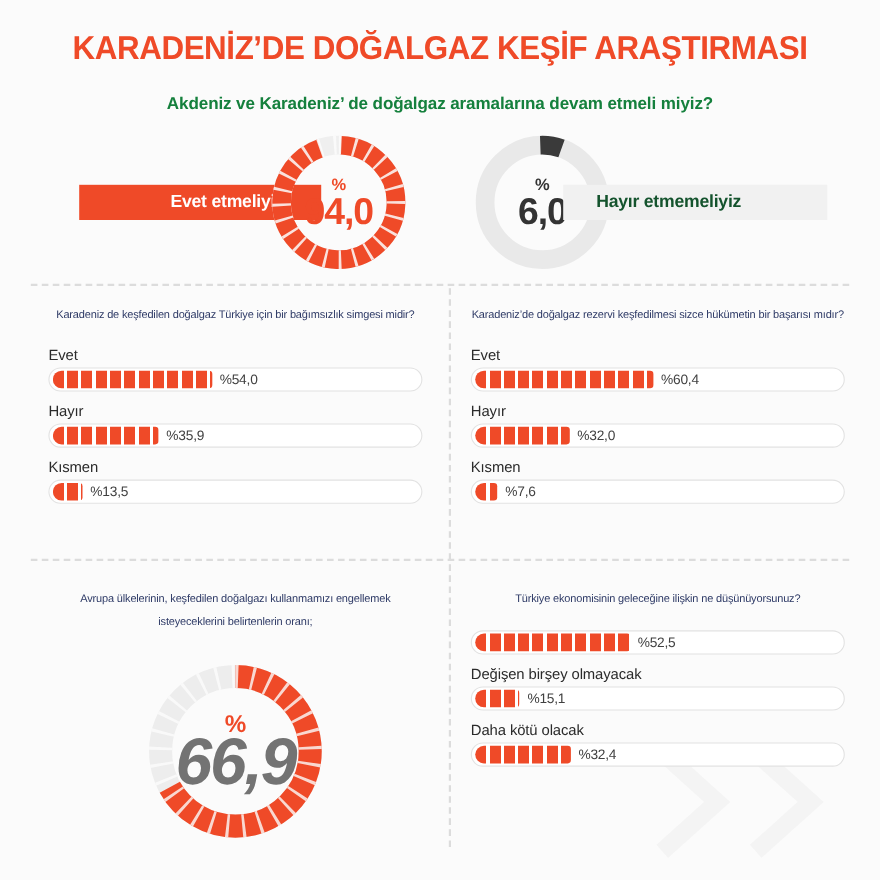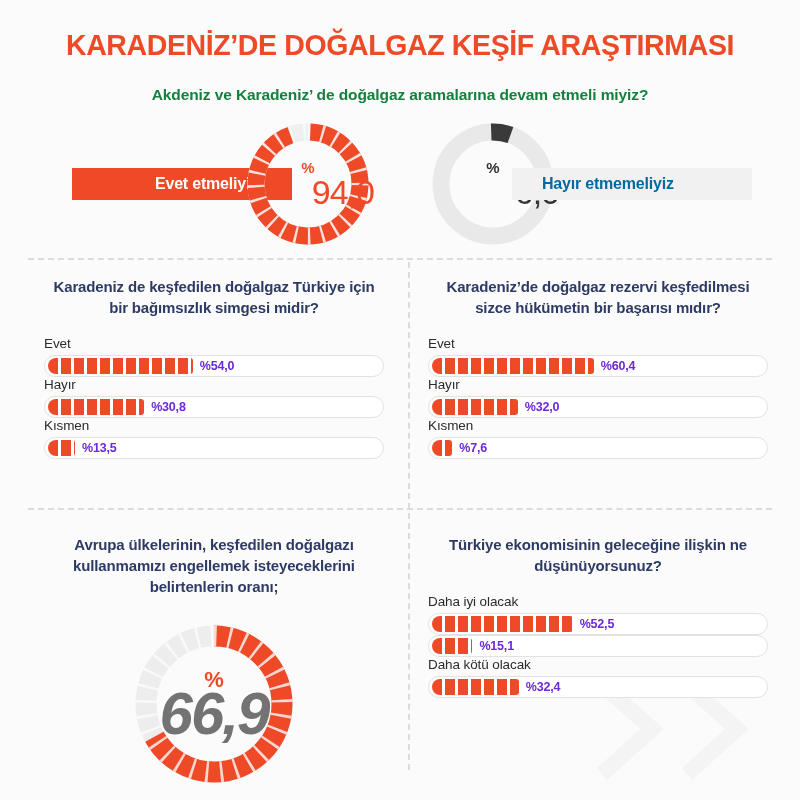--- a/index.html
+++ b/index.html
@@ -78,21 +78,21 @@
     background: #ef4a28;
     color: #ffffff;
     text-align: right;
     padding-right: 34px;
     box-sizing: border-box;
   }
   .label-bar.no {
     left: 512px;
     width: 240px;
     background: #f1f1f1;
-    color: #0369a1;
+    color: #14532d;
     text-align: left;
     padding-left: 30px;
     box-sizing: border-box;
   }
 
   .donut {
     position: absolute;
     top: 0;
   }
   .donut.d-yes { left: 242px; }
@@ -109,24 +109,23 @@
   .donut .pct {
     display: block;
     font-size: 15px;
     font-weight: bold;
     line-height: 12px;
     margin-bottom: 2px;
   }
   .donut .num {
     display: block;
     font-size: 34px;
-    font-weight: normal;
+    font-weight: bold;
     line-height: 32px;
     letter-spacing: -1px;
-    text-align: right;
   }
   .d-yes .pct, .d-yes .num { color: #ef4a28; }
   .d-no  .pct, .d-no  .num { color: #333333; }
 
   
   .hdiv {
     position: absolute;
     left: 28px; right: 28px;
     height: 0;
     border-top: 2px dashed #dcdcdc;
@@ -137,29 +136,29 @@
     bottom: 30px;
     left: 408px;
     width: 0;
     border-left: 2px dashed #dcdcdc;
   }
 
   
   .panel { position: absolute; }
   .panel-q {
     color: #2e3a66;
-    font-size: 15px;
-    font-weight: bold;
+    font-size: 10px;
+    font-weight: normal;
     line-height: 21px;
     text-align: center;
     letter-spacing: -0.15px;
   }
 
   .bars { margin-top: 18px; }
-  .bar-row { }
+  .bar-row { margin-bottom: 10px; }
   .bar-label {
     color: #2b2b2b;
     font-size: 13.5px;
     font-weight: normal;
     margin-bottom: 4px;
     letter-spacing: -0.1px;
   }
   .bar-track {
     position: relative;
     height: 22px;
@@ -179,22 +178,22 @@
         to right,
         #ef4a28 0px,
         #ef4a28 10px,
         rgba(255,255,255,0) 10px,
         rgba(255,255,255,0) 13px);
     background-color: transparent;
     flex: 0 0 auto;
   }
   .bar-value {
     font-size: 12.5px;
-    font-weight: bold;
-    color: #6d28d9;
+    font-weight: normal;
+    color: #404040;
     margin-left: 7px;
     white-space: nowrap;
     letter-spacing: -0.2px;
     text-align: center;
   }
 
   
   .bigdonut {
     position: relative;
     width: 170px;
@@ -281,21 +280,21 @@
         <div class="bar-label">Evet</div>
         <div class="bar-track">
           <div class="bar-fill" style="width: 144.72px;"></div>
           <div class="bar-value">%54,0</div>
         </div>
       </div>
       <div class="bar-row">
         <div class="bar-label">Hayır</div>
         <div class="bar-track">
           <div class="bar-fill" style="width: 96.212px;"></div>
-          <div class="bar-value">%30,8</div>
+          <div class="bar-value">%35,9</div>
         </div>
       </div>
       <div class="bar-row">
         <div class="bar-label">Kısmen</div>
         <div class="bar-track">
           <div class="bar-fill" style="width: 27.068px;"></div>
           <div class="bar-value">%13,5</div>
         </div>
       </div>
     </div>
@@ -340,27 +339,27 @@
         <span class="pct">%</span>
         <span class="num">66,9</span>
       </div>
     </div>
   </div>
 
   <div class="panel" style="left:428px; top:534px; width:340px;">
     <div class="panel-q">Türkiye ekonomisinin geleceğine ilişkin ne düşünüyorsunuz?</div>
     <div class="bars">
       <div class="bar-row">
-        <div class="bar-label">Daha iyi olacak</div>
         <div class="bar-track">
           <div class="bar-fill" style="width: 140.7px;"></div>
           <div class="bar-value">%52,5</div>
         </div>
       </div>
       <div class="bar-row">
+        <div class="bar-label">Değişen birşey olmayacak</div>
         <div class="bar-track">
           <div class="bar-fill" style="width: 40.468px;"></div>
           <div class="bar-value">%15,1</div>
         </div>
       </div>
       <div class="bar-row">
         <div class="bar-label">Daha kötü olacak</div>
         <div class="bar-track">
           <div class="bar-fill" style="width: 86.832px;"></div>
           <div class="bar-value">%32,4</div>

